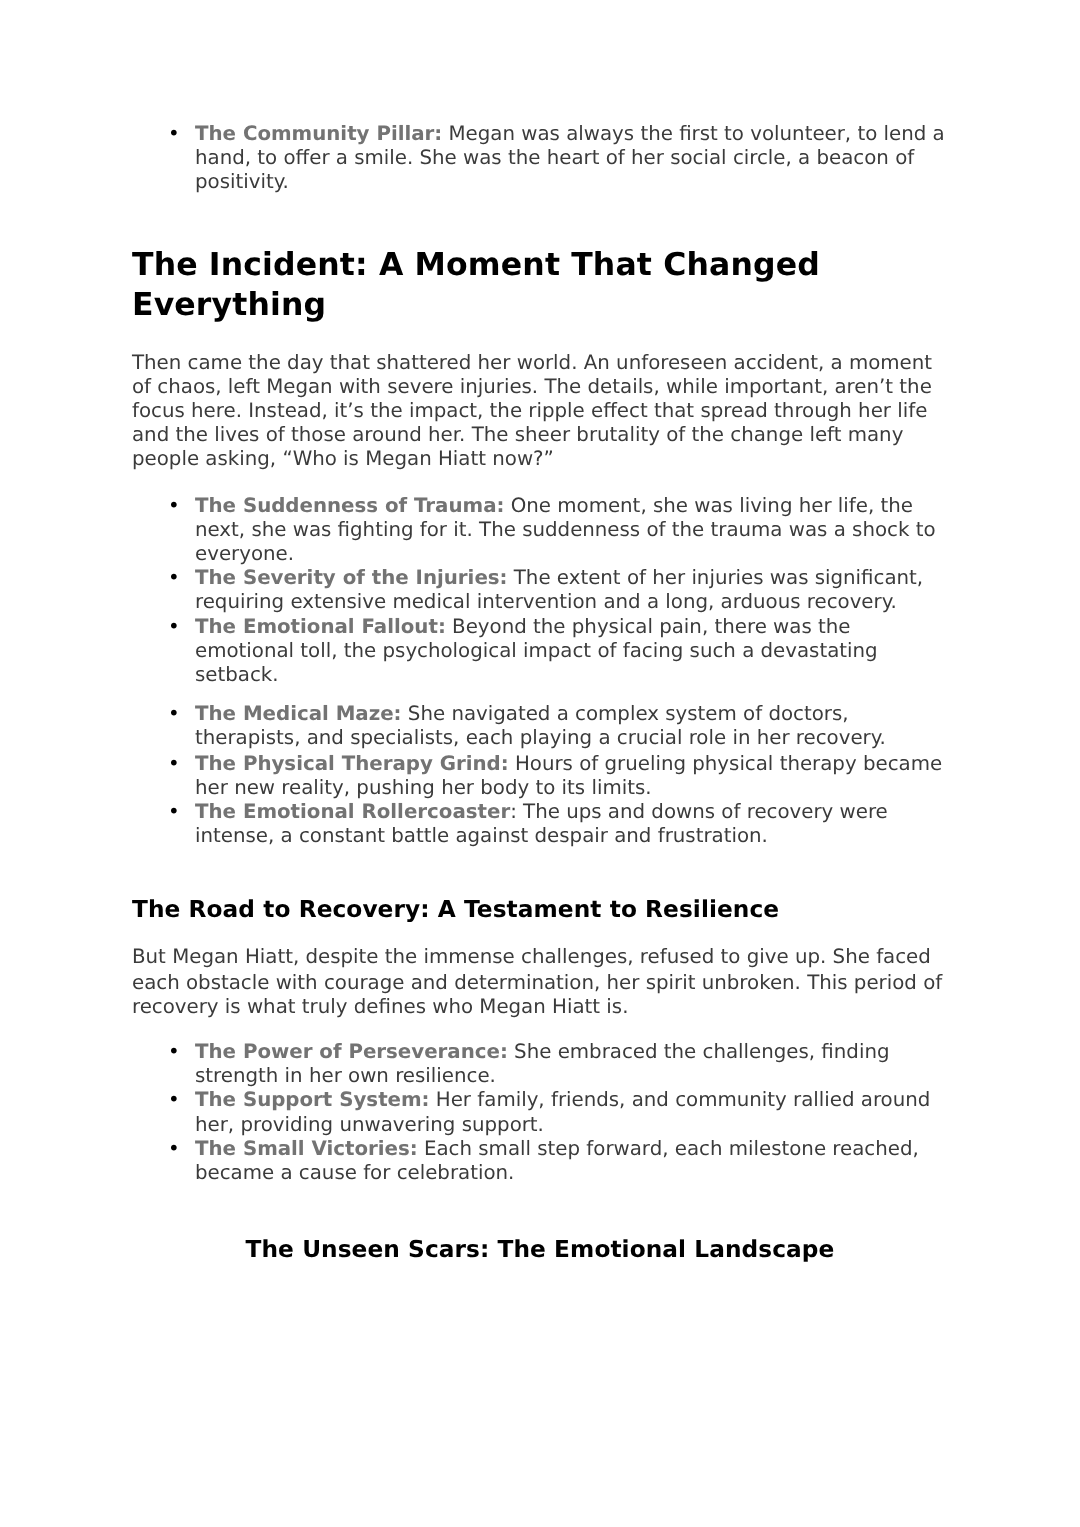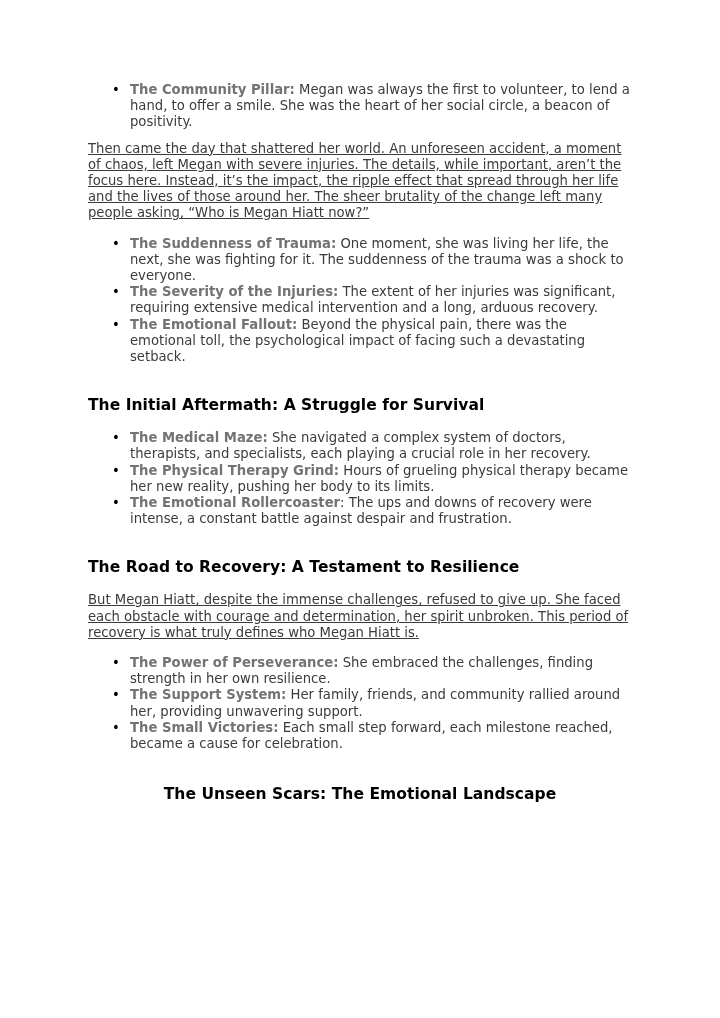--- a/index.html
+++ b/index.html
@@ -45,21 +45,20 @@
     margin-top: 32px;
     margin-bottom: 0;
     text-align: center;
   }
   p.doc-p {
     font-size: 13.2px;
     line-height: 16.2px;
     margin: 0 0 14px 0;
     color: #3b3b3b;
     text-align: left;
-    text-decoration: underline;
   }
 
   ul.doc-list {
     list-style: none;
     margin: 0 0 10px 0;
     padding: 0;
   }
   ul.doc-list li {
     position: relative;
     font-size: 13.2px;
@@ -85,27 +84,27 @@
   }
 </style>
 </head>
 <body>
 
 <div class="page">
   <div class="content" id="content">
       <ul class="doc-list first-block">
         <li><span class="bullet">•</span><span class="lead">The Community Pillar:</span><span> Megan was always the first to volunteer, to lend a hand, to offer a smile. She was the heart of her social circle, a beacon of positivity.</span></li>
       </ul>
+      <h1 class="doc-h1">The Incident: A Moment That Changed Everything</h1>
       <p class="doc-p">Then came the day that shattered her world. An unforeseen accident, a moment of chaos, left Megan with severe injuries. The details, while important, aren’t the focus here. Instead, it’s the impact, the ripple effect that spread through her life and the lives of those around her. The sheer brutality of the change left many people asking, “Who is Megan Hiatt now?”</p>
       <ul class="doc-list">
         <li><span class="bullet">•</span><span class="lead">The Suddenness of Trauma:</span><span> One moment, she was living her life, the next, she was fighting for it. The suddenness of the trauma was a shock to everyone.</span></li>
         <li><span class="bullet">•</span><span class="lead">The Severity of the Injuries:</span><span> The extent of her injuries was significant, requiring extensive medical intervention and a long, arduous recovery.</span></li>
         <li><span class="bullet">•</span><span class="lead">The Emotional Fallout:</span><span> Beyond the physical pain, there was the emotional toll, the psychological impact of facing such a devastating setback.</span></li>
       </ul>
-      <h2 class="doc-h2">The Initial Aftermath: A Struggle for Survival</h2>
       <ul class="doc-list">
         <li><span class="bullet">•</span><span class="lead">The Medical Maze:</span><span> She navigated a complex system of doctors, therapists, and specialists, each playing a crucial role in her recovery.</span></li>
         <li><span class="bullet">•</span><span class="lead">The Physical Therapy Grind:</span><span> Hours of grueling physical therapy became her new reality, pushing her body to its limits.</span></li>
         <li><span class="bullet">•</span><span class="lead">The Emotional Rollercoaster</span><span>: The ups and downs of recovery were intense, a constant battle against despair and frustration.</span></li>
       </ul>
       <h2 class="doc-h2">The Road to Recovery: A Testament to Resilience</h2>
       <p class="doc-p">But Megan Hiatt, despite the immense challenges, refused to give up. She faced each obstacle with courage and determination, her spirit unbroken. This period of recovery is what truly defines who Megan Hiatt is.</p>
       <ul class="doc-list">
         <li><span class="bullet">•</span><span class="lead">The Power of Perseverance:</span><span> She embraced the challenges, finding strength in her own resilience.</span></li>
         <li><span class="bullet">•</span><span class="lead">The Support System:</span><span> Her family, friends, and community rallied around her, providing unwavering support.</span></li>

